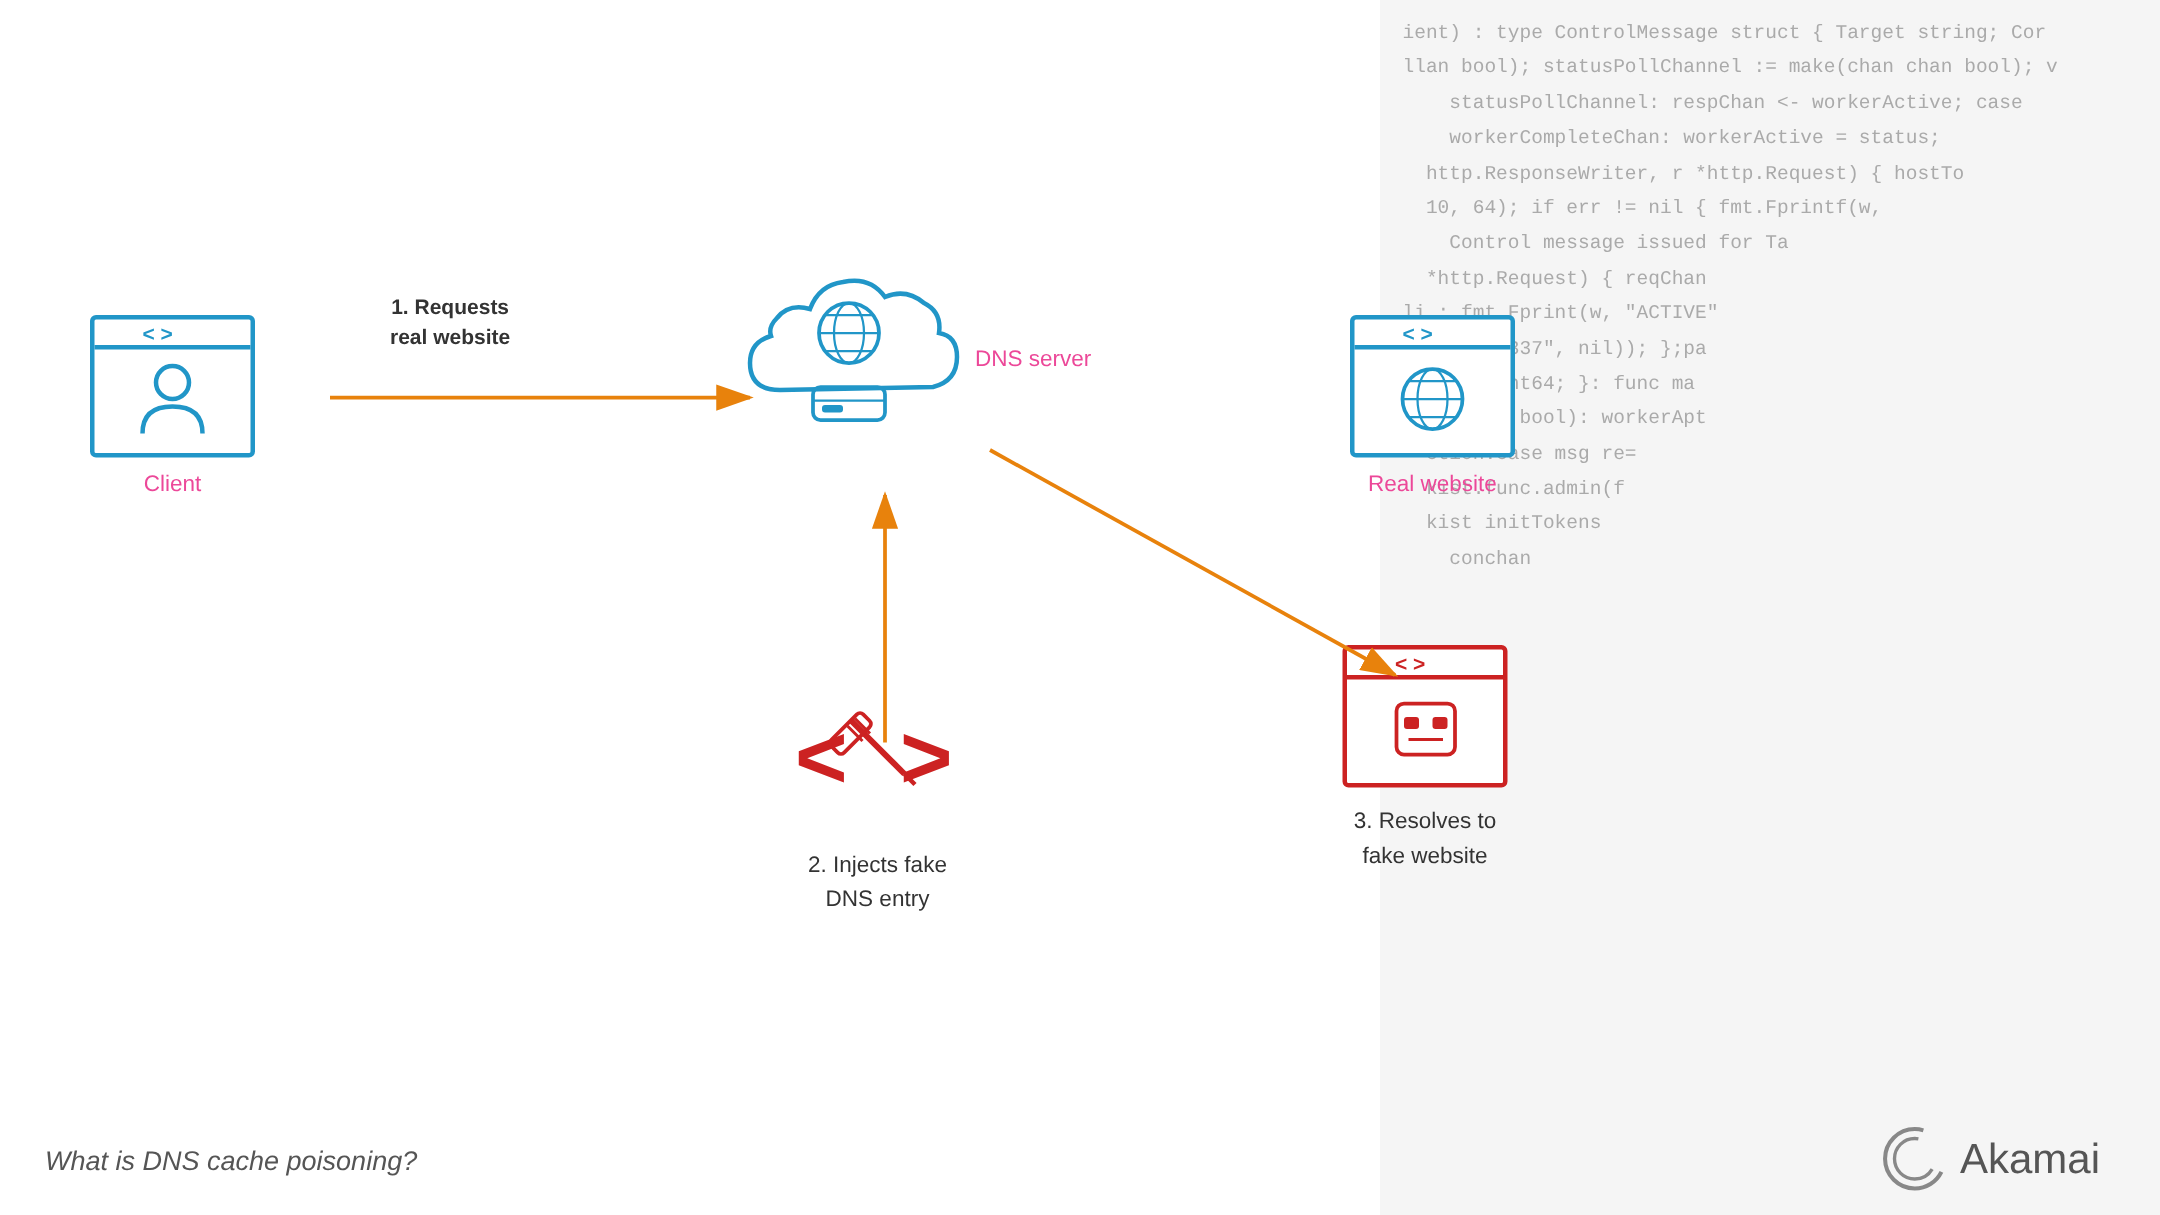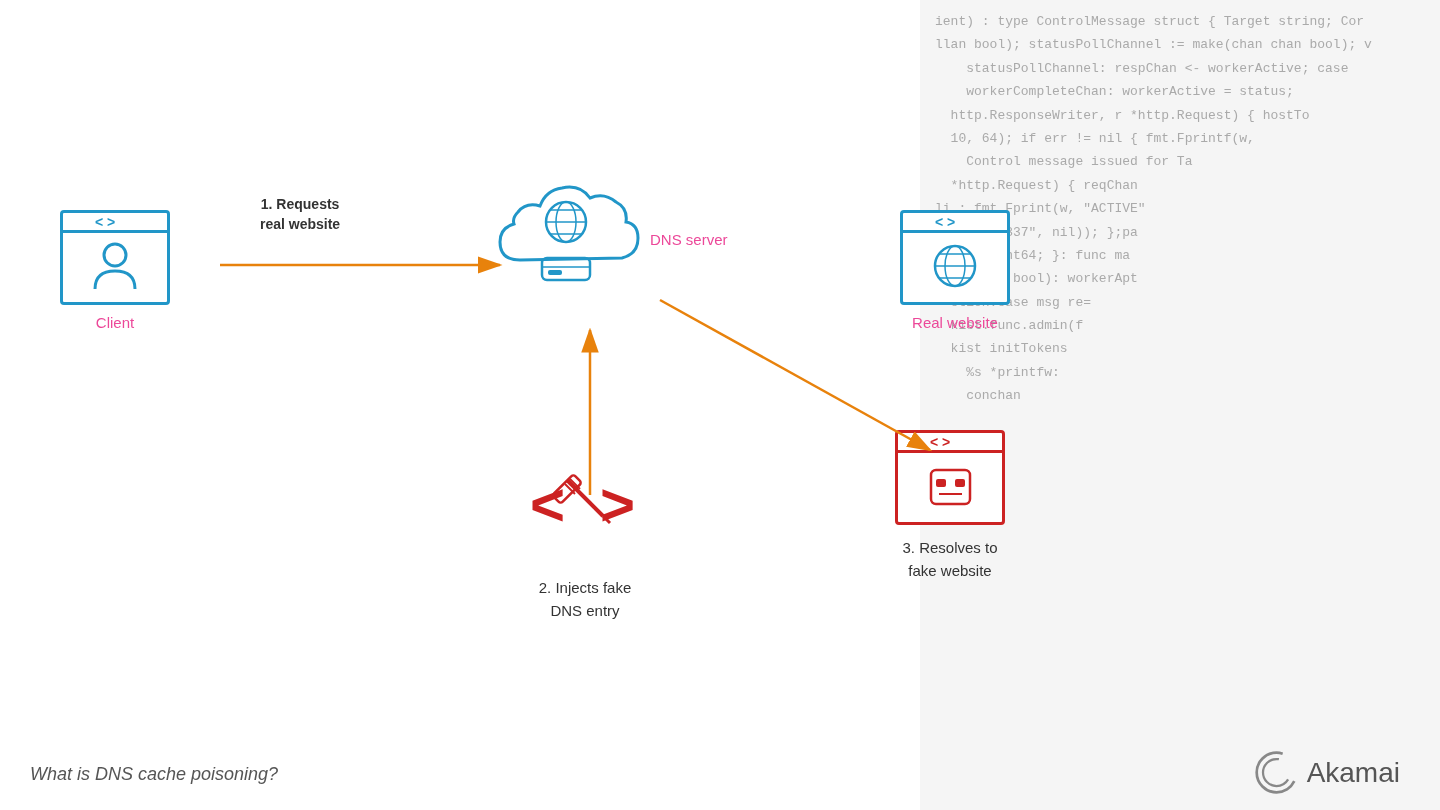--- a/index.html
+++ b/index.html
@@ -133,21 +133,20 @@
   <div>&nbsp;&nbsp;10, 64); if err != nil { fmt.Fprintf(w,</div>
   <div>&nbsp;&nbsp;&nbsp;&nbsp;Control message issued for Ta</div>
   <div>&nbsp;&nbsp;*http.Request) { reqChan</div>
   <div>li : fmt.Fprint(w, "ACTIVE"</div>
   <div>ative":"1337", nil)); };pa</div>
   <div>&nbsp;&nbsp;Count int64; }: func ma</div>
   <div>&nbsp;&nbsp;&nbsp;en the bool): workerApt</div>
   <div>&nbsp;&nbsp;ction:case msg re=</div>
   <div>&nbsp;&nbsp;kist.func.admin(f</div>
   <div>&nbsp;&nbsp;kist initTokens</div>
-  <div>&nbsp;&nbsp;&nbsp;&nbsp;%s *printfw:</div>
   <div>&nbsp;&nbsp;&nbsp;&nbsp;conchan</div>
 </div>
 
 <div class="main-content">
 
   <svg style="position:absolute;top:0;left:0;width:1440px;height:810px;overflow:visible;pointer-events:none;z-index:2;">
     <defs>
       <marker id="arrowhead-orange" markerWidth="10" markerHeight="7" refX="9" refY="3.5" orient="auto">
         <polygon points="0 0, 10 3.5, 0 7" fill="#E8820C"></polygon>
       </marker>
@@ -228,21 +227,21 @@
 
       <text x="75" y="65" font-size="60" font-weight="bold" fill="#cc2222" font-family="Arial">&gt;</text>
 
       <line x1="42" y1="20" x2="78" y2="56" stroke="#cc2222" stroke-width="4"></line>
       <line x1="78" y1="56" x2="85" y2="63" stroke="#cc2222" stroke-width="3"></line>
 
       <rect x="36" y="14" width="12" height="30" rx="3" fill="none" stroke="#cc2222" stroke-width="2.5" transform="rotate(45 42 29)"></rect>
       <line x1="40" y1="24" x2="50" y2="34" stroke="#cc2222" stroke-width="2"></line>
       <line x1="45" y1="19" x2="55" y2="29" stroke="#cc2222" stroke-width="2"></line>
     </svg>
-    <div style="margin-top:17px;font-size:15px;color:#333;text-align:center;line-height:1.5;">2. Injects fake<br>DNS entry</div>
+    <div style="margin-top:6px;font-size:15px;color:#333;text-align:center;line-height:1.5;">2. Injects fake<br>DNS entry</div>
   </div>
 
   <div class="icon-box" style="position:absolute;top:430px;left:895px;">
     <div class="icon-frame red">
       <div class="icon-frame-header red">
         <svg width="40" height="14" viewBox="0 0 40 14">
           <text x="0" y="12" font-size="14" font-weight="bold" fill="#cc2222" font-family="Arial">&lt; &gt;</text>
         </svg>
       </div>
       <div style="margin-top:22px;">

